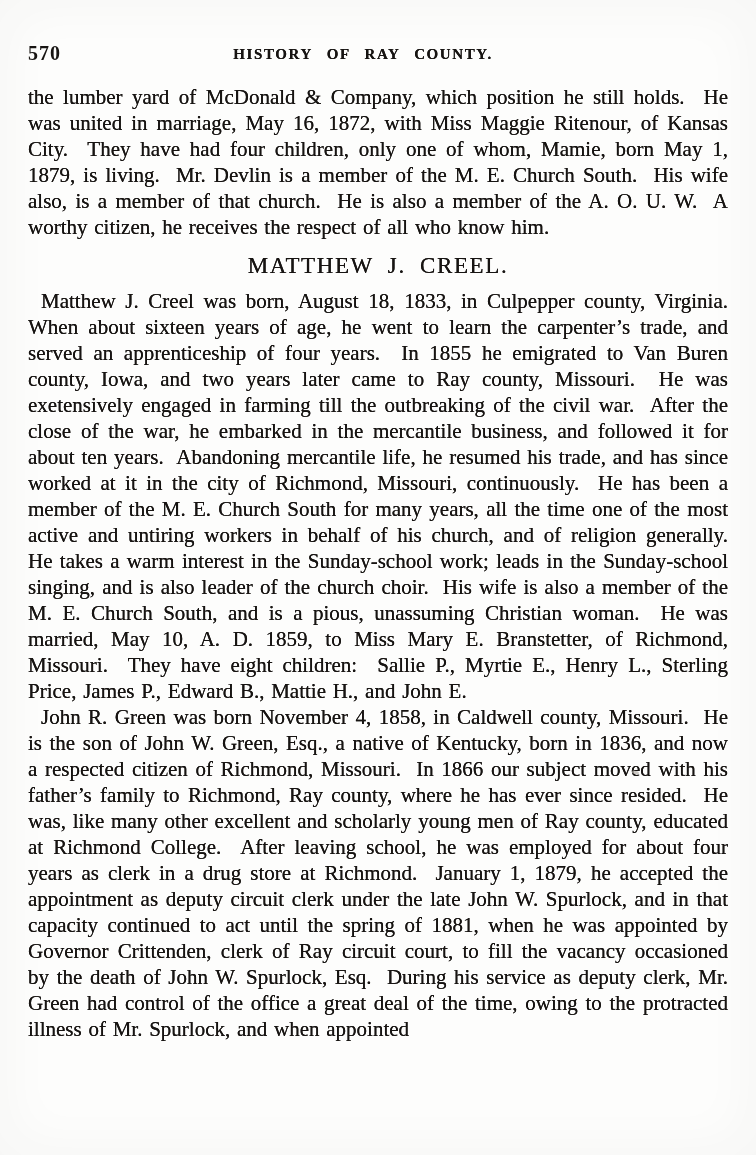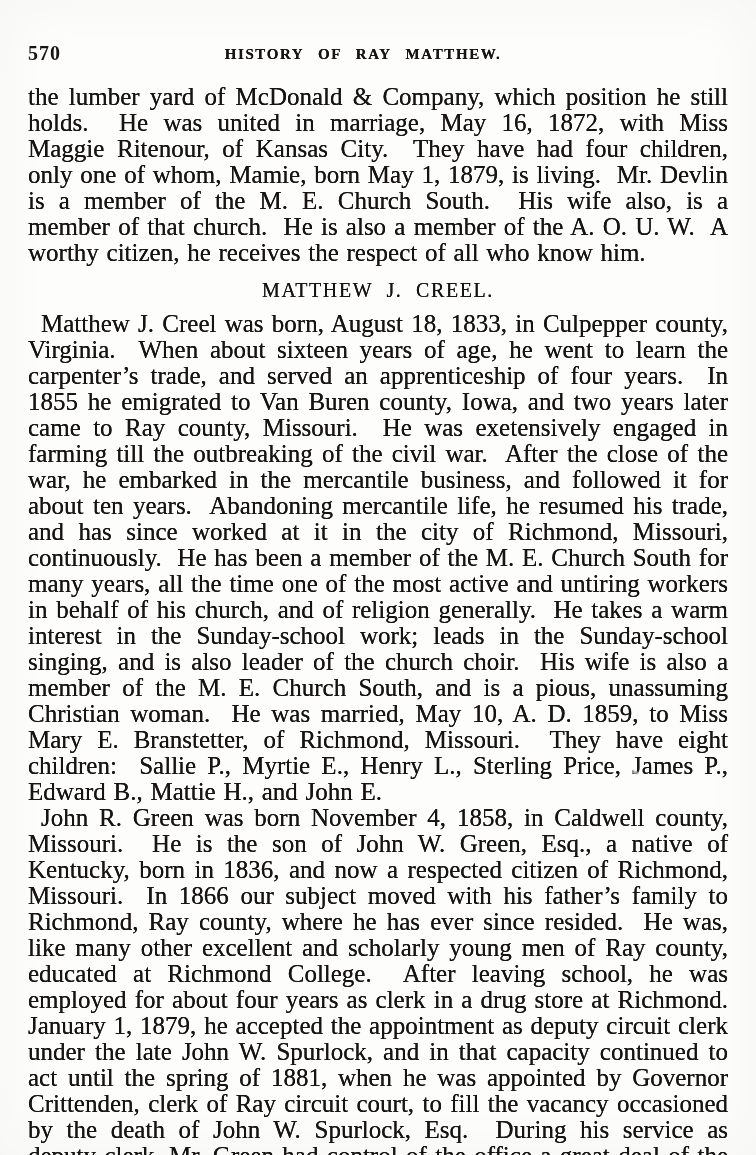--- a/index.html
+++ b/index.html
@@ -42,36 +42,36 @@
     font-weight: bold;
     letter-spacing: 1.6px;
     word-spacing: 9px;
     text-shadow: 0 0 0.4px currentColor;
   }
   .page-body {
     width: 700px;
   }
   .body-paragraph {
     margin: 0;
-    font-size: 25px;
+    font-size: 21px;
     line-height: 26px;
     text-align: justify;
     text-indent: 13px;
     word-spacing: 1.5px;
     white-space: pre-wrap;
     text-shadow: 0 0 0.4px currentColor;
     hyphens: auto;
     -webkit-hyphens: auto;
   }
   .body-paragraph.no-indent {
     text-indent: 0;
   }
   .section-heading {
     margin: 13px 0 9px 0;
-    font-size: 20px;
+    font-size: 23px;
     font-weight: normal;
     text-align: center;
     letter-spacing: 1.6px;
     word-spacing: 7px;
     text-shadow: 0 0 0.5px currentColor;
   }
   .scan-artifact {
     position: absolute;
     left: 632px;
     top: 771px;
@@ -83,21 +83,21 @@
     opacity: 0.75;
   }
 </style>
 </head>
 <body>
 
 <div class="page">
 
   <header class="page-header">
     <span class="page-number">570</span>
-    <span class="running-title">HISTORY OF RAY MATTHEW.</span>
+    <span class="running-title">HISTORY OF RAY COUNTY.</span>
   </header>
 
   <main class="page-body">
 
     <p class="body-paragraph no-indent">the lumber yard of McDonald &amp; Company, which position he still holds.  He was united in marriage, May 16, 1872, with Miss Maggie Ritenour, of Kansas City.  They have had four children, only one of whom, Mamie, born May 1, 1879, is living.  Mr. Devlin is a member of the M. E. Church South.  His wife also, is a member of that church.  He is also a member of the A. O. U. W.  A worthy citizen, he receives the respect of all who know him.</p>
 
     <section>
       <h2 class="section-heading">MATTHEW J. CREEL.</h2>
       <p class="body-paragraph">Matthew J. Creel was born, August 18, 1833, in Culpepper county, Virginia.  When about sixteen years of age, he went to learn the carpenter’s trade, and served an apprenticeship of four years.  In 1855 he emigrated to Van Buren county, Iowa, and two years later came to Ray county, Missouri.  He was exetensively engaged in farming till the outbreaking of the civil war.  After the close of the war, he embarked in the mercantile business, and followed it for about ten years.  Abandoning mercantile life, he resumed his trade, and has since worked at it in the city of Richmond, Missouri, continuously.  He has been a member of the M. E. Church South for many years, all the time one of the most active and untiring workers in behalf of his church, and of religion generally.  He takes a warm interest in the Sunday-school work; leads in the Sunday-school singing, and is also leader of the church choir.  His wife is also a member of the M. E. Church South, and is a pious, unassuming Christian woman.  He was married, May 10, A. D. 1859, to Miss Mary E. Branstetter, of Richmond, Missouri.  They have eight children:  Sallie P., Myrtie E., Henry L., Sterling Price, James P., Edward B., Mattie H., and John E.</p>
     </section>

